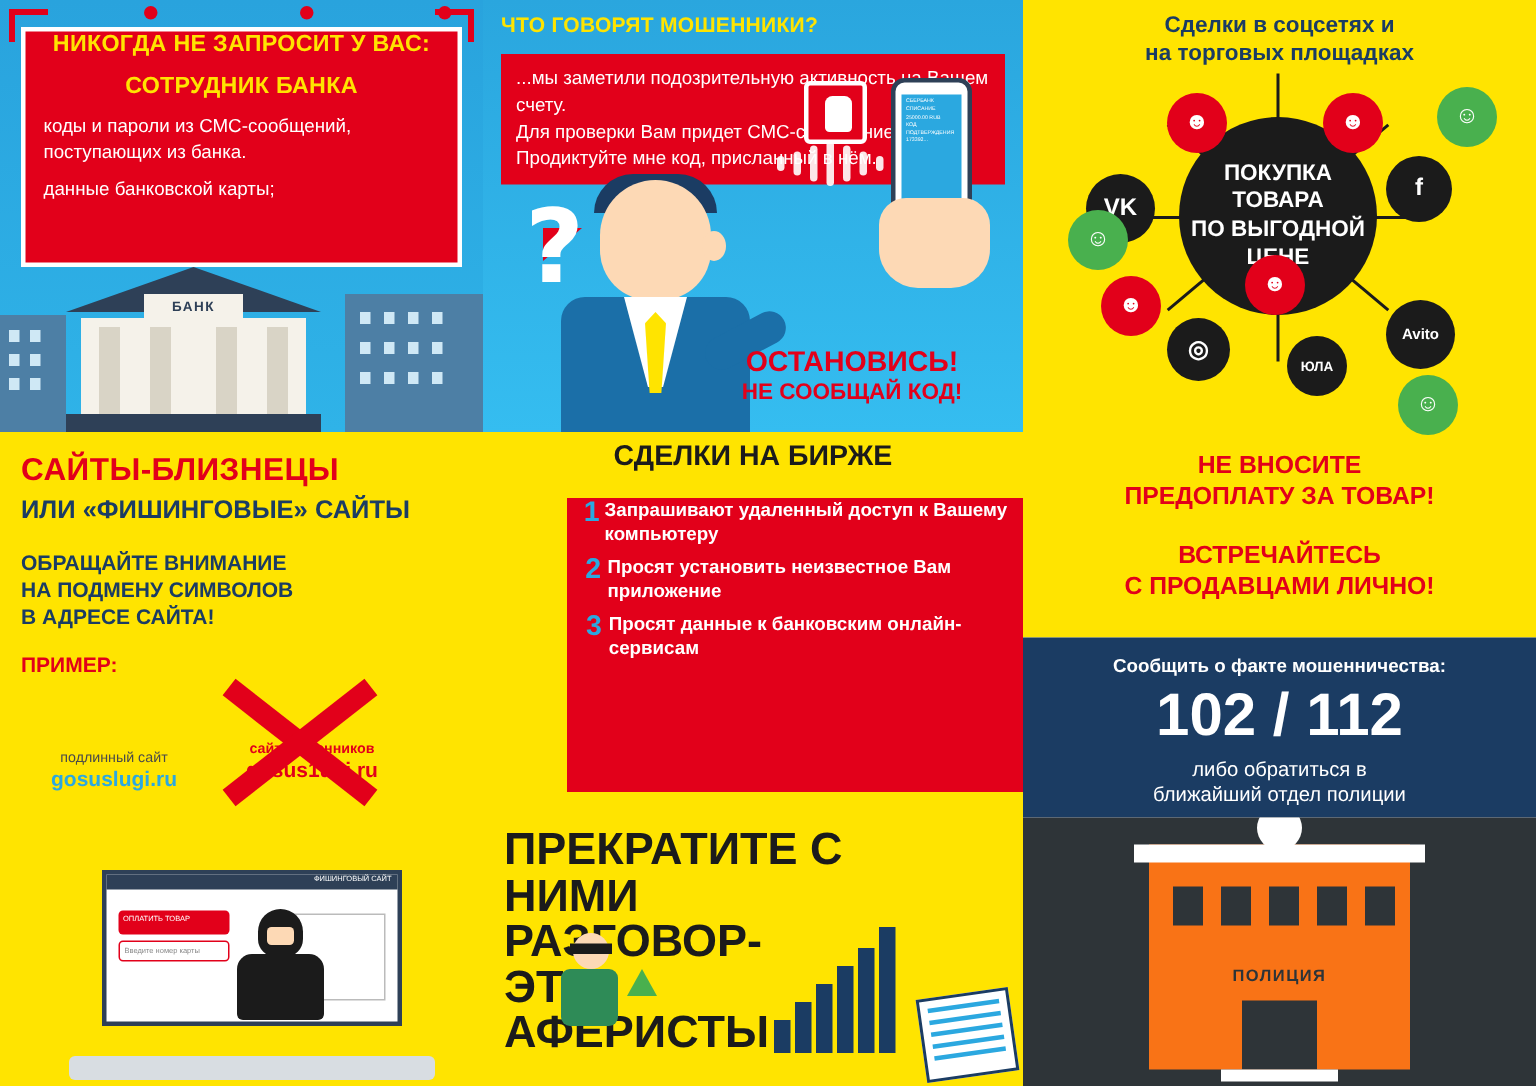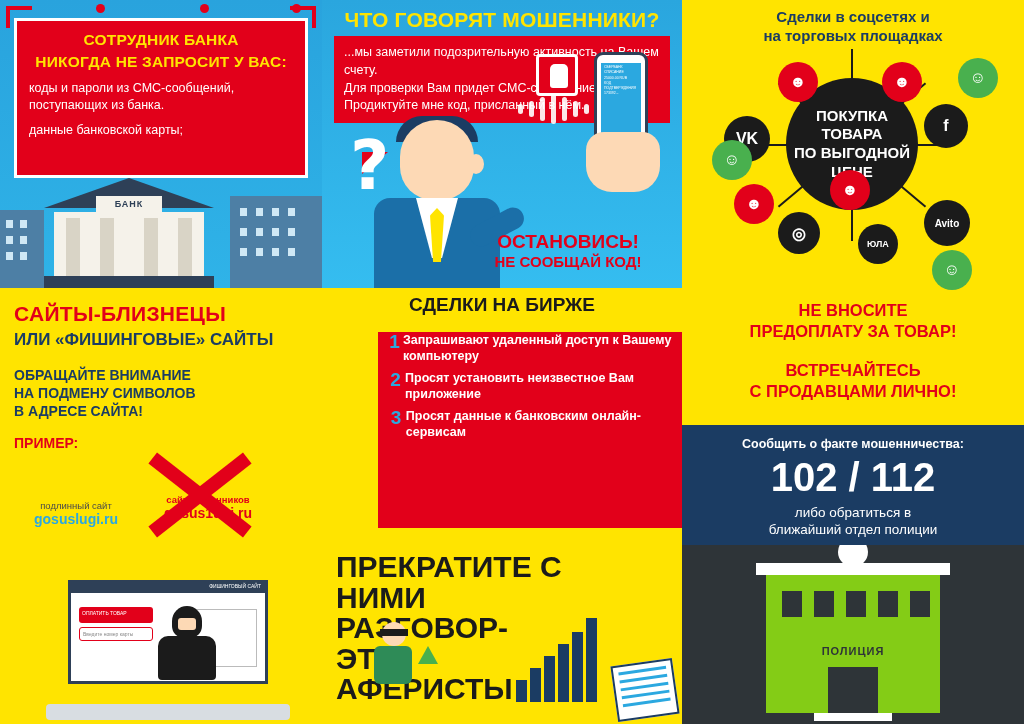--- a/index.html
+++ b/index.html
@@ -43,22 +43,22 @@
      color:#2e4057; font-size:9px; font-weight:bold; text-align:center; line-height:16px; letter-spacing:1px;}
   .bank .body { position:absolute; left:10px; top:34px; width:150px; height:76px; background:#f5f2ea; }
   .bank .col { position:absolute; top:40px; width:14px; height:58px; background:#d9d4c6; }
   .bank .base { position:absolute; left:0; bottom:0; width:170px; height:12px; background:#2e4057; }
   .bldg { position:absolute; bottom:0; background:#5a7d9a; }
   .bldg .win { position:absolute; width:7px; height:8px; background:#cfe8f5; }
 
   
   #p-fraudsay { left:322px; top:0; width:360px; height:288px; background:#2ba8e0;
     background:linear-gradient(#2aa6de,#35bdf0); }
-  #p-fraudsay .ttl { position:absolute; top:8px; left:0; width:100%; text-align:center;
-    color:#ffe400; font-size:21px; font-weight:bold; letter-spacing:.2px; }
+  #p-fraudsay .ttl { position:absolute; top:8px; left:12px; width:100%; 
+    color:#ffe400; font-size:14px; font-weight:bold; letter-spacing:.2px; }
   #p-fraudsay .quote { position:absolute; left:12px; top:36px; width:336px; background:#e2001a;
     padding:8px 10px; color:#ffffff; font-size:12.5px; line-height:1.42; }
   .qtail { position:absolute; left:40px; top:152px; width:0;height:0;
     border-left:0 solid transparent; border-right:26px solid transparent; border-top:22px solid #e2001a;}
   
   .person { position:absolute; left:18px; bottom:0; width:200px; height:168px; }
   .head { position:absolute; left:60px; top:0; width:74px; height:80px; background:#fdd9b5; border-radius:38px 38px 34px 34px;}
   .hair { position:absolute; left:56px; top:-4px; width:82px; height:26px; background:#1b3c63; border-radius:41px 41px 0 0;}
   .ear { position:absolute; left:128px; top:34px; width:16px; height:20px; background:#fdd9b5; border-radius:50%;}
   .torso { position:absolute; left:34px; top:78px; width:126px; height:92px; background:#1b6fa8; border-radius:16px 16px 0 0;}
@@ -104,21 +104,21 @@
      font-size:16.5px; font-weight:bold; line-height:1.25; }
 
   
   #p-report { left:682px; top:425px; width:342px; height:120px; background:#1b3c63; color:#ffffff; }
   #p-report .lead { position:absolute; top:12px; width:100%; text-align:center; font-size:12.5px; font-weight:bold; }
   #p-report .num { position:absolute; top:30px; width:100%; text-align:center; font-size:40px; font-weight:bold; color:#ffffff;}
   #p-report .sub { position:absolute; top:80px; width:100%; text-align:center; font-size:13.5px; font-weight:normal; line-height:1.25;}
 
   
   #p-police { left:682px; top:545px; width:342px; height:179px; background:#2e3438; }
-  .police-bld { position:absolute; left:84px; top:18px; width:174px; height:150px; background:#84cc16; }
+  .police-bld { position:absolute; left:84px; top:18px; width:174px; height:150px; background:#f97316; }
   .police-bld .roofline{ position:absolute; left:-10px; top:0; width:194px; height:12px; background:#ffffff;}
   .police-bld .emb { position:absolute; left:72px; top:-26px; width:30px; height:30px; border-radius:50%; background:#ffffff;}
   .police-bld .win { position:absolute; width:20px; height:26px; background:#2e3438; }
   .police-bld .label { position:absolute; left:0; top:82px; width:174px; text-align:center; font-size:11px;
      font-weight:bold; color:#2e3438; letter-spacing:1px;}
   .police-bld .door { position:absolute; left:62px; top:104px; width:50px; height:46px; background:#2e3438;}
   .police-bld .step { position:absolute; left:48px; bottom:-8px; width:78px; height:8px; background:#ffffff;}
 
   
   #p-phish { left:0; top:288px; width:322px; height:436px; background:#ffe400; }
@@ -179,22 +179,22 @@
   <div class="panel" id="p-bankworker">
     <div class="tick h" style="left:6px;  top:6px;"></div>
     <div class="tick v" style="left:6px;  top:6px;"></div>
     <div class="tick h" style="right:6px; top:6px;"></div>
     <div class="tick v" style="right:6px; top:6px;"></div>
     <div class="dot" style="left:96px; top:4px;"></div>
     <div class="dot" style="left:200px;top:4px;"></div>
     <div class="dot" style="left:292px;top:4px;"></div>
 
     <div class="redbox">
+      <h2 style="margin-top:0">НИКОГДА НЕ ЗАПРОСИТ У ВАС:</h2>
       <h2>СОТРУДНИК БАНКА</h2>
-      <h2 style="margin-top:0">НИКОГДА НЕ ЗАПРОСИТ У ВАС:</h2>
       <p>коды и пароли из СМС-сообщений, поступающих из банка.</p>
       <p>данные банковской карты;</p>
     </div>
 
     <div class="bldg" style="left:0;   width:44px;  height:78px; background:#4d7fa5;">
       <span class="win" style="left:6px; top:10px;"></span>
         <span class="win" style="left:20px;top:10px;"></span>
       <span class="win" style="left:6px; top:26px;"></span>
         <span class="win" style="left:20px;top:26px;"></span>
       <span class="win" style="left:6px; top:42px;"></span>

